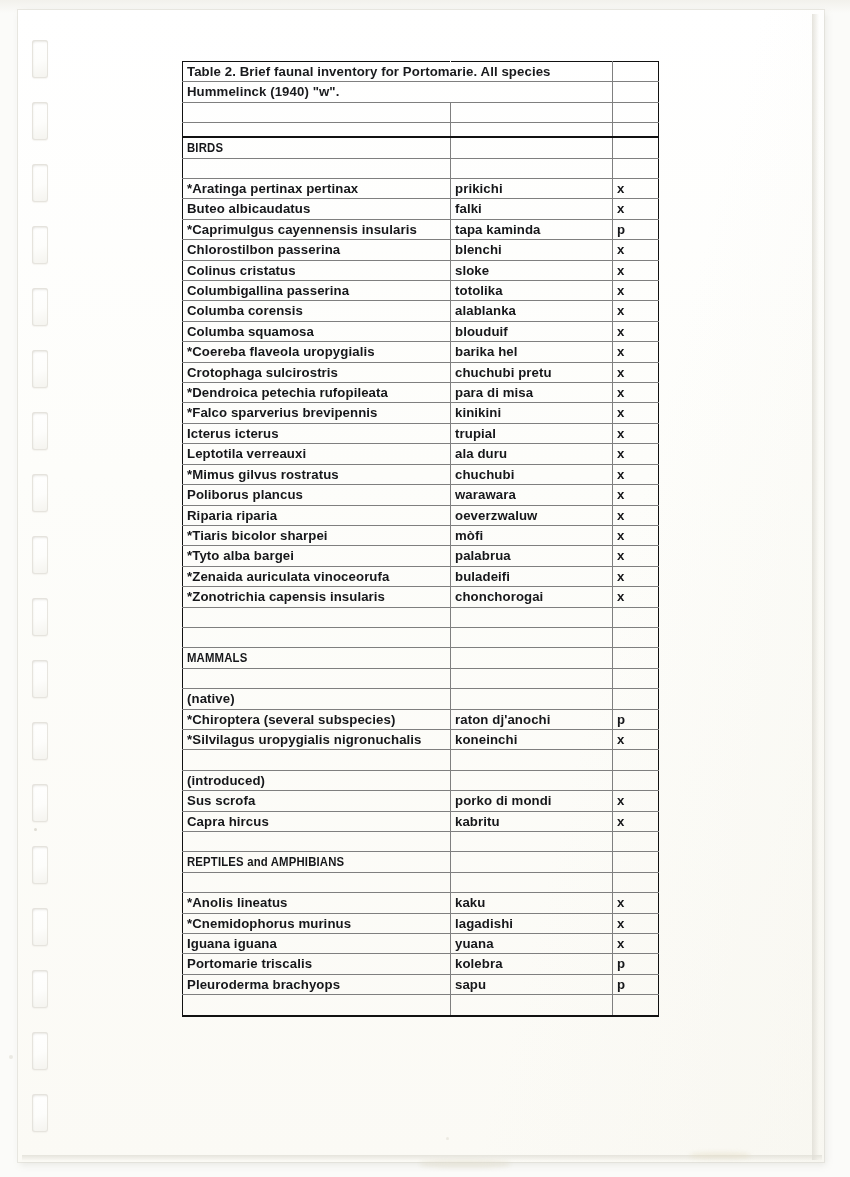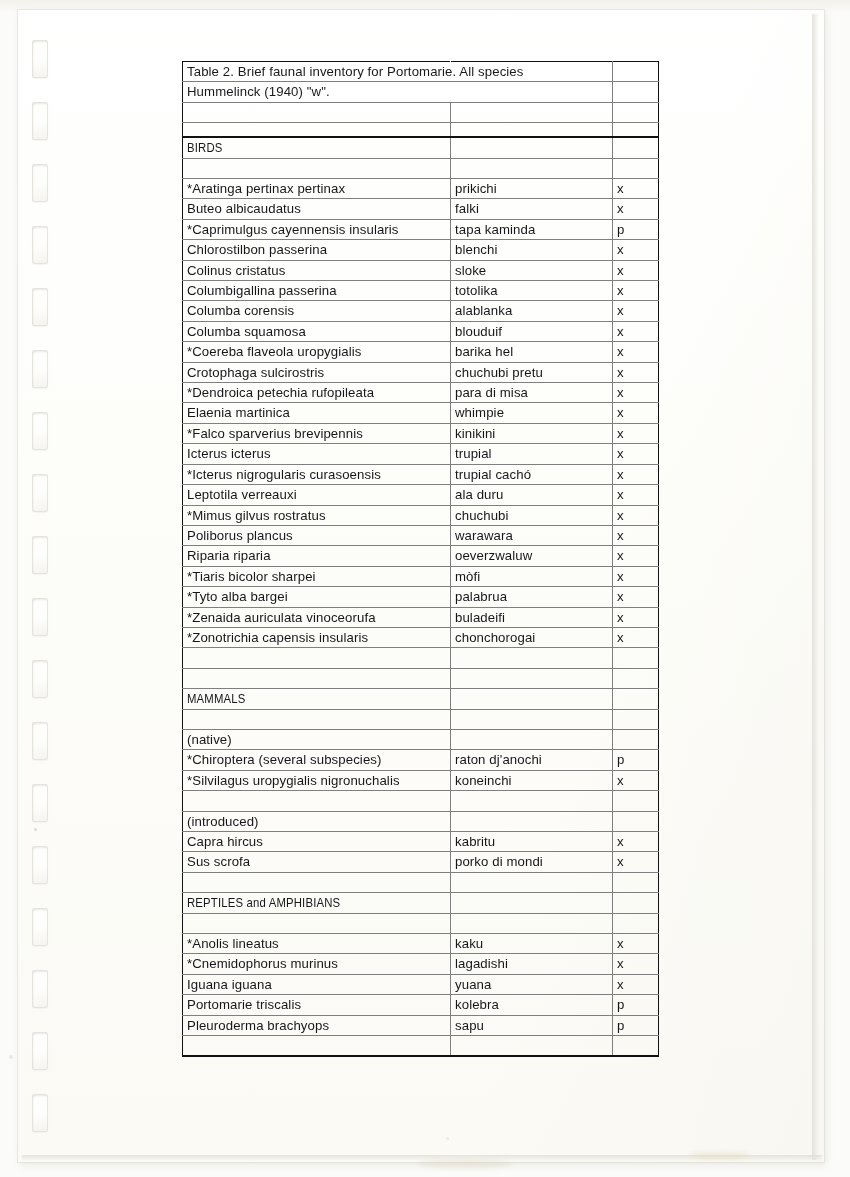--- a/index.html
+++ b/index.html
@@ -80,20 +80,21 @@
     position: absolute;
     left: 182px;
     top: 61px;
     width: 476px;
   }
   table.fauna {
     border-collapse: collapse;
     width: 476px;
     table-layout: fixed;
     background: transparent;
+    font-weight: bold;
   }
   table.fauna col.c1 { width: 268px; }
   table.fauna col.c2 { width: 162px; }
   table.fauna col.c3 { width: 46px; }
 
   table.fauna td {
     height: 19.4px;
     padding: 0 0 0 4px;
     border: 1px solid #7f7f7f;
     border-width: 0 1px 1px 0;
@@ -271,37 +272,27 @@
             <td>Crotophaga  sulcirostris</td>
             <td>chuchubi  pretu</td>
             <td class="mark">x</td>
           </tr>
           <tr>
             <td>*Dendroica petechia rufopileata</td>
             <td>para di misa</td>
             <td class="mark">x</td>
           </tr>
           <tr>
-            <td>Elaenia  martinica</td>
-            <td>whimpie</td>
-            <td class="mark">x</td>
-          </tr>
-          <tr>
             <td>*Falco sparverius brevipennis</td>
             <td>kinikini</td>
             <td class="mark">x</td>
           </tr>
           <tr>
             <td>Icterus  icterus</td>
             <td>trupial</td>
-            <td class="mark">x</td>
-          </tr>
-          <tr>
-            <td>*Icterus nigrogularis curasoensis</td>
-            <td>trupial  cachó</td>
             <td class="mark">x</td>
           </tr>
           <tr>
             <td>Leptotila  verreauxi</td>
             <td>ala duru</td>
             <td class="mark">x</td>
           </tr>
           <tr>
             <td>*Mimus  gilvus  rostratus</td>
             <td>chuchubi</td>
@@ -376,27 +367,27 @@
             <td class="sp"></td>
             <td class="sp"></td>
             <td class="sp"></td>
           </tr>
           <tr>
             <td>(introduced)</td>
             <td></td>
             <td></td>
           </tr>
           <tr>
+            <td>Sus scrofa</td>
+            <td>porko di mondi</td>
+            <td class="mark">x</td>
+          </tr>
+          <tr>
             <td>Capra hircus</td>
             <td>kabritu</td>
-            <td class="mark">x</td>
-          </tr>
-          <tr>
-            <td>Sus scrofa</td>
-            <td>porko di mondi</td>
             <td class="mark">x</td>
           </tr>
           <tr>
             <td class="sp"></td>
             <td class="sp"></td>
             <td class="sp"></td>
           </tr>
           <tr>
             <td class="section"><span>REPTILES and AMPHIBIANS</span></td>
             <td></td>

